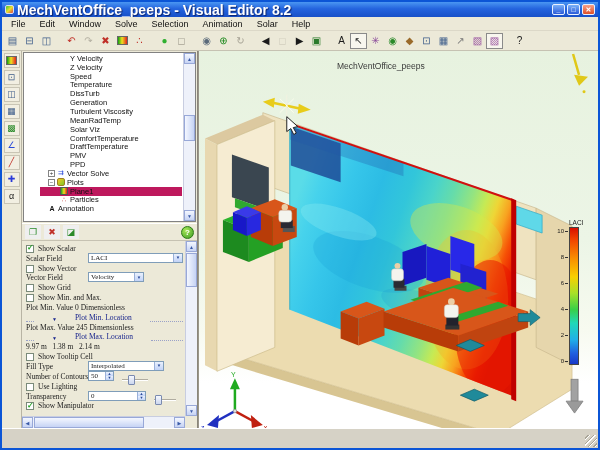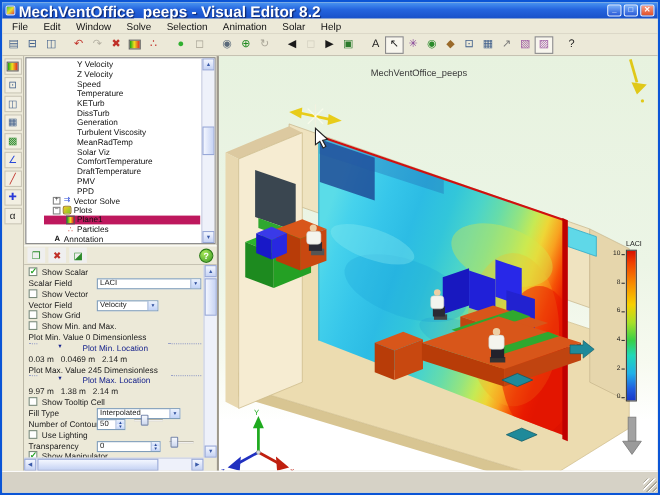--- a/index.html
+++ b/index.html
@@ -54,21 +54,21 @@
     background:linear-gradient(180deg,#f4f7ff,#c6d3f4); border:1px solid #98a8d8; }
   .sarrow.up { top:0; } .sarrow.down { bottom:0; }
   .sthumb-v { position:absolute; left:0; width:11px; background:linear-gradient(90deg,#f4f7ff,#c6d3f4); border:1px solid #98a8d8; }
 
   .ptoolbar { height:18px; flex:0 0 18px; display:flex; align-items:center; gap:3px; padding:0 3px; background:#ece9d8; border-top:1px solid #fff; border-bottom:1px solid #c6c2b2; }
   .pbtn { width:16px; height:14px; display:flex; align-items:center; justify-content:center; border:1px solid transparent; }
   .pbtn span { font-size:9px; }
   .help-btn { margin-left:auto; width:13px; height:13px; border-radius:50%; background:radial-gradient(circle at 35% 30%,#a8e858,#3d9c26); border:1px solid #2a7a14; color:#fff; font-size:8px; font-weight:bold; display:flex; align-items:center; justify-content:center; }
 
   .props { flex:1 1 auto; position:relative; padding:2px 14px 12px 4px; display:flex; flex-direction:column; background:#ece9d8; min-height:0; }
-  .prow { height:9.85px; flex:0 0 9.85px; display:flex; align-items:flex-start; font-size:7.5px; color:#1a1a1a; white-space:nowrap; }
+  .prow { height:9.85px; flex:0 0 9.85px; display:flex; align-items:flex-end; font-size:7.5px; color:#1a1a1a; white-space:nowrap;font-family:Liberation Serif, serif; }
   .plabel { width:62px; flex:0 0 62px; }
   .cb { width:8px; height:8px; background:#fff; border:1px solid #7a8a7a; margin-right:4px; position:relative; flex:0 0 8px; }
   .cb.checked::after { content:"✓"; position:absolute; top:-2.5px; left:0px; color:#21a121; font-size:8px; font-weight:bold; }
   .dd { height:10px; border:1px solid #7f9db9; background:#fff; display:flex; align-items:center; }
   .dd-value { flex:1; font-size:7px; padding-left:2px; overflow:hidden; }
   .dd-btn { width:9px; height:100%; background:linear-gradient(180deg,#eaf1fd,#c2d3f8); border-left:1px solid #9ab0d8; display:flex; align-items:center; justify-content:center; font-size:4.5px; color:#2a4a9a; }
   .dd.w-scalar { width:96px; } .dd.w-vector { width:56px; } .dd.w-fill { width:76px; }
   .ghead { color:#16228c; gap:18px; }
   .gline { border-top:1px dotted #9aa2c8; width:8px; } .gline.grow { flex:1; }
   .gar { font-size:5px; }
@@ -273,24 +273,20 @@
             <div class="tree-item lv3">
 
               <span>Speed</span>
             </div>
             <div class="tree-item lv3">
 
               <span>Temperature</span>
             </div>
             <div class="tree-item lv3">
 
-              <span>KETurb</span>
-            </div>
-            <div class="tree-item lv3">
-
               <span>DissTurb</span>
             </div>
             <div class="tree-item lv3">
 
               <span>Generation</span>
             </div>
             <div class="tree-item lv3">
 
               <span>Turbulent Viscosity</span>
             </div>
@@ -398,21 +394,20 @@
             <span class="cb"></span>
             <span>Show Min. and Max.</span>
           </div>
         <div class="prow">Plot Min. Value 0 Dimensionless</div>
         <div class="prow ghead">
             <span class="gline"></span>
             <span class="gar">▼</span>
             <span>Plot Min. Location</span>
             <span class="gline grow"></span>
           </div>
-        <div class="prow coords">0.03 m   0.0469 m   2.14 m</div>
         <div class="prow">Plot Max. Value 245 Dimensionless</div>
         <div class="prow ghead">
             <span class="gline"></span>
             <span class="gar">▼</span>
             <span>Plot Max. Location</span>
             <span class="gline grow"></span>
           </div>
         <div class="prow coords">9.97 m   1.38 m   2.14 m</div>
         <div class="prow">
             <span class="cb"></span>

